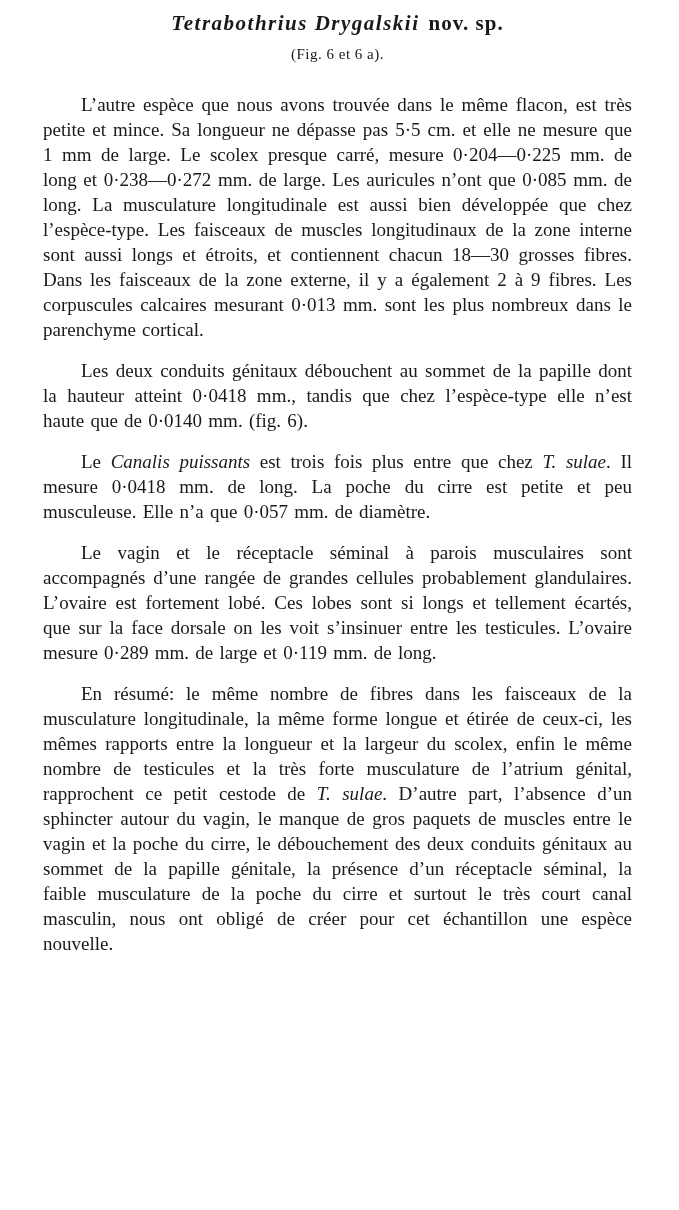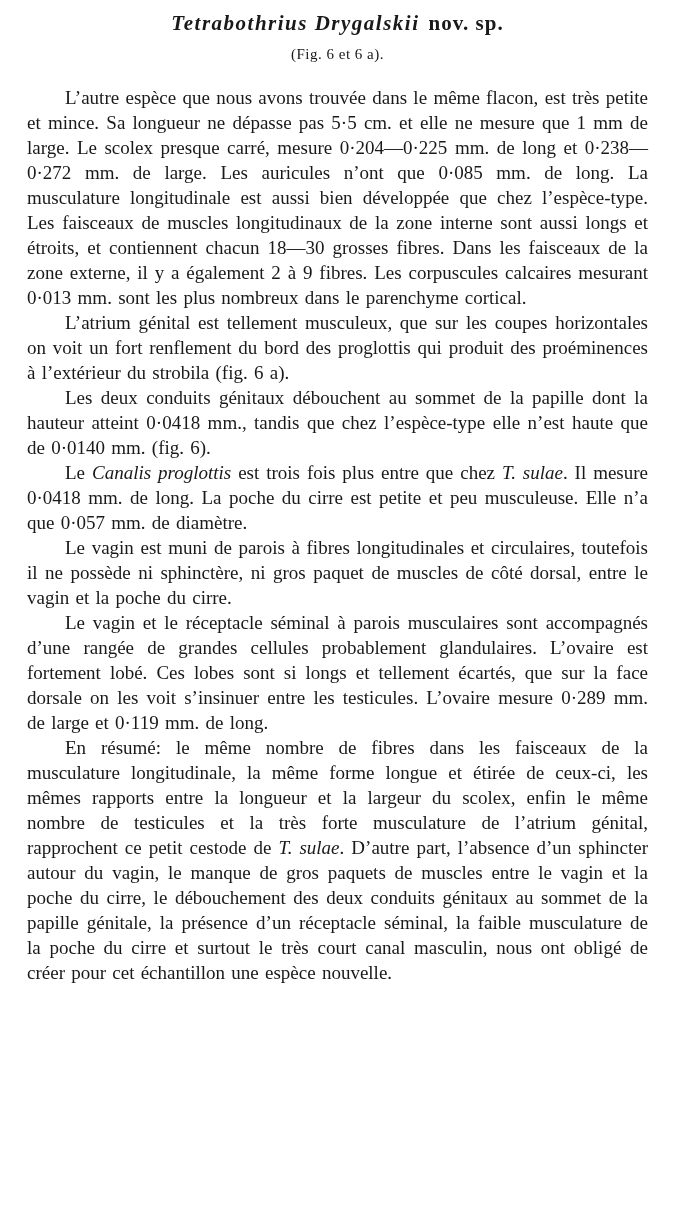--- a/index.html
+++ b/index.html
@@ -36,45 +36,43 @@
   }
   .title .qualifier {
     font-style: normal;
     margin-left: 9px;
     letter-spacing: 1px;
   }
   .figref {
     text-align: center;
     font-size: 15px;
     line-height: 20px;
-    margin-bottom: 21px;
+    margin-bottom: 28px;
     letter-spacing: 0.5px;
   }
   .body-text p {
-    margin: 0;
+    margin: 16px;
     font-size: 19px;
     line-height: 25px;
     text-align: justify;
     text-indent: 38px;
     word-spacing: 1.5px;
   }
   .body-text i {
     font-style: italic;
   }
 </style>
 </head>
 <body>
 
 <div class="page">
   <h1 class="title">
     <span class="species">Tetrabothrius Drygalskii</span><span class="qualifier">nov. sp.</span>
   </h1>
   <div class="figref">(Fig. 6 et 6 a).</div>
   <div class="body-text">
     <p><span>L’autre espèce que nous avons trouvée dans le même flacon, est très petite et mince. Sa longueur ne dépasse pas 5·5 cm. et elle ne mesure que 1 mm de large. Le scolex presque carré, mesure 0·204—0·225 mm. de long et 0·238—0·272 mm. de large. Les auricules n’ont que 0·085 mm. de long. La musculature longitudinale est aussi bien développée que chez l’espèce-type. Les faisceaux de muscles longitudinaux de la zone interne sont aussi longs et étroits, et contiennent chacun 18—30 grosses fibres. Dans les faisceaux de la zone externe, il y a également 2 à 9 fibres. Les corpuscules calcaires mesurant 0·013 mm. sont les plus nombreux dans le parenchyme cortical.</span></p>
-    <p><span>L’atrium génital est tellement musculeux, que sur les coupes horizontales on voit un fort renflement du bord des proglottis qui produit des proéminences à l’extérieur du strobila (fig. 6 a).</span></p>
     <p><span>Les deux conduits génitaux débouchent au sommet de la papille dont la hauteur atteint 0·0418 mm., tandis que chez l’espèce-type elle n’est haute que de 0·0140 mm. (fig. 6).</span></p>
-    <p><span>Le </span><i>Canalis proglottis</i><span> est trois fois plus entre que chez </span><i>T. sulae</i><span>. Il mesure 0·0418 mm. de long. La poche du cirre est petite et peu musculeuse. Elle n’a que 0·057 mm. de diamètre.</span></p>
-    <p><span>Le vagin est muni de parois à fibres longitudinales et circulaires, toutefois il ne possède ni sphinctère, ni gros paquet de muscles de côté dorsal, entre le vagin et la poche du cirre.</span></p>
+    <p><span>Le </span><i>Canalis puissants</i><span> est trois fois plus entre que chez </span><i>T. sulae</i><span>. Il mesure 0·0418 mm. de long. La poche du cirre est petite et peu musculeuse. Elle n’a que 0·057 mm. de diamètre.</span></p>
     <p><span>Le vagin et le réceptacle séminal à parois musculaires sont accompagnés d’une rangée de grandes cellules probablement glandulaires. L’ovaire est fortement lobé. Ces lobes sont si longs et tellement écartés, que sur la face dorsale on les voit s’insinuer entre les testicules. L’ovaire mesure 0·289 mm. de large et 0·119 mm. de long.</span></p>
     <p><span>En résumé: le même nombre de fibres dans les faisceaux de la musculature longitudinale, la même forme longue et étirée de ceux-ci, les mêmes rapports entre la longueur et la largeur du scolex, enfin le même nombre de testicules et la très forte musculature de l’atrium génital, rapprochent ce petit cestode de </span><i>T. sulae</i><span>. D’autre part, l’absence d’un sphincter autour du vagin, le manque de gros paquets de muscles entre le vagin et la poche du cirre, le débouchement des deux conduits génitaux au sommet de la papille génitale, la présence d’un réceptacle séminal, la faible musculature de la poche du cirre et surtout le très court canal masculin, nous ont obligé de créer pour cet échantillon une espèce nouvelle.</span></p>
   </div>
 </div>
 
 </body></html>

